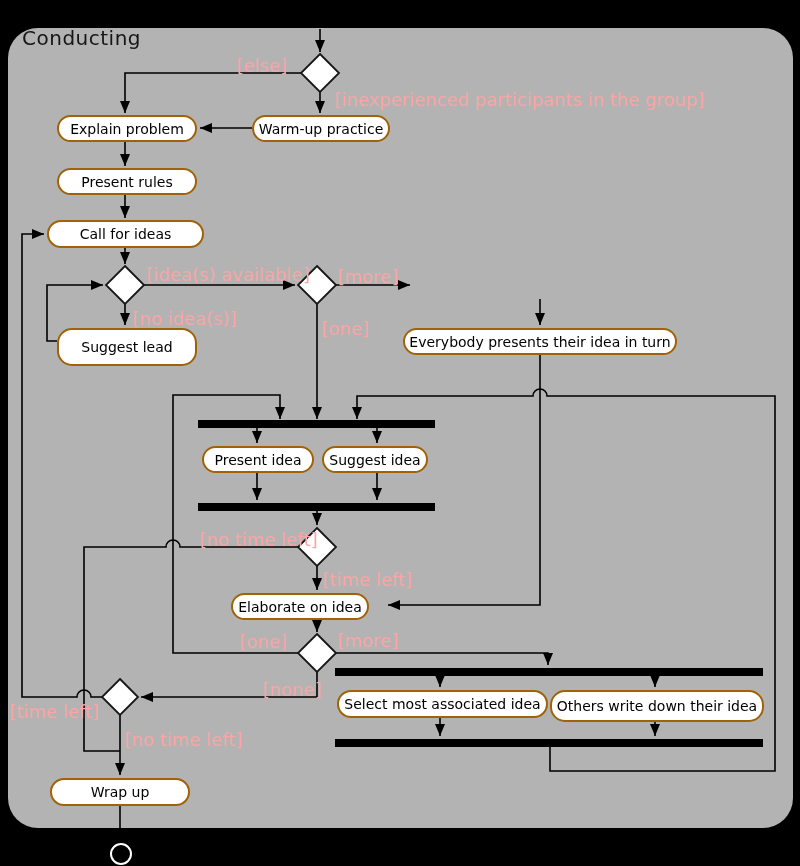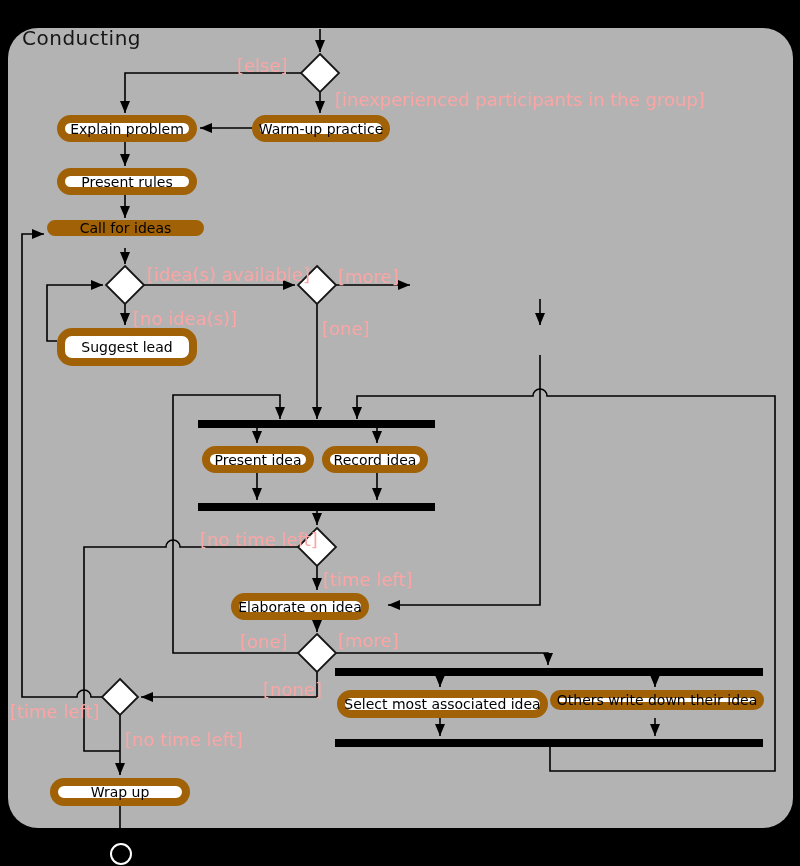--- a/index.html
+++ b/index.html
@@ -2,21 +2,21 @@
 <html><head>
 <meta charset="utf-8">
 <style>
   html,body{margin:0;padding:0;background:#000;}
   .canvas{position:relative;width:800px;height:866px;background:#000;overflow:hidden;
           font-family:"DejaVu Sans","Liberation Sans",sans-serif;}
   .frame{position:absolute;left:8px;top:28px;width:785px;height:800px;
          background:#b3b3b3;border-radius:30px;}
   .layer{position:absolute;left:0;top:0;width:800px;height:866px;}
   .title{position:absolute;left:22px;top:26px;font-size:20px;color:#161616;letter-spacing:0.5px;}
-  .node{position:absolute;box-sizing:border-box;background:#fff;border:8px solid #a16207;
+  .node{position:absolute;box-sizing:border-box;background:#fff;border:2px solid #a16207;
         border-radius:15px;display:flex;align-items:center;justify-content:center;
         font-size:14px;color:#000;white-space:nowrap;z-index:3;}
   .guard{position:absolute;font-size:18px;color:#fca5a5;white-space:nowrap;z-index:2;}
   svg{position:absolute;left:0;top:0;z-index:1;}
   .final{position:absolute;left:110px;top:843px;width:18px;height:18px;border:2px solid #fff;
          border-radius:50%;background:#000;z-index:2;}
 </style>
 </head>
 <body>
 
@@ -103,27 +103,28 @@
       <rect x="335" y="668" width="428" height="8"></rect>
       <rect x="335" y="739" width="428" height="8"></rect>
     </g>
   </svg>
 
   <div class="title">Conducting</div>
 
   <div class="node" style="left:57px;top:115px;width:140px;height:27px">Explain problem</div>
   <div class="node" style="left:252px;top:115px;width:138px;height:27px">Warm-up practice</div>
   <div class="node" style="left:57px;top:168px;width:140px;height:27px">Present rules</div>
-  <div class="node" style="left:47px;top:220px;width:157px;height:16px">Call for ideas</div>
+  <div class="node" style="left:47px;top:220px;width:157px;height:28px">Call for ideas</div>
   <div class="node" style="left:57px;top:328px;width:140px;height:38px">Suggest lead</div>
+  <div class="node" style="left:403px;top:328px;width:274px;height:27px">Everybody presents their idea in turn</div>
   <div class="node" style="left:202px;top:446px;width:112px;height:27px">Present idea</div>
-  <div class="node" style="left:322px;top:446px;width:106px;height:27px">Record idea</div>
+  <div class="node" style="left:322px;top:446px;width:106px;height:27px">Suggest idea</div>
   <div class="node" style="left:231px;top:593px;width:138px;height:27px">Elaborate on idea</div>
   <div class="node" style="left:337px;top:690px;width:211px;height:28px">Select most associated idea</div>
-  <div class="node" style="left:550px;top:690px;width:214px;height:20px">Others write down their idea</div>
+  <div class="node" style="left:550px;top:690px;width:214px;height:32px">Others write down their idea</div>
   <div class="node" style="left:50px;top:778px;width:140px;height:28px">Wrap up</div>
 
   <div class="guard" style="left:237px;top:55px">[else]</div>
   <div class="guard" style="left:335px;top:89px">[inexperienced participants in the group]</div>
   <div class="guard" style="left:147px;top:264px">[idea(s) available]</div>
   <div class="guard" style="left:133px;top:308px">[no idea(s)]</div>
   <div class="guard" style="left:338px;top:266px">[more]</div>
   <div class="guard" style="left:322px;top:318px">[one]</div>
   <div class="guard" style="left:200px;top:529px">[no time left]</div>
   <div class="guard" style="left:323px;top:569px">[time left]</div>

